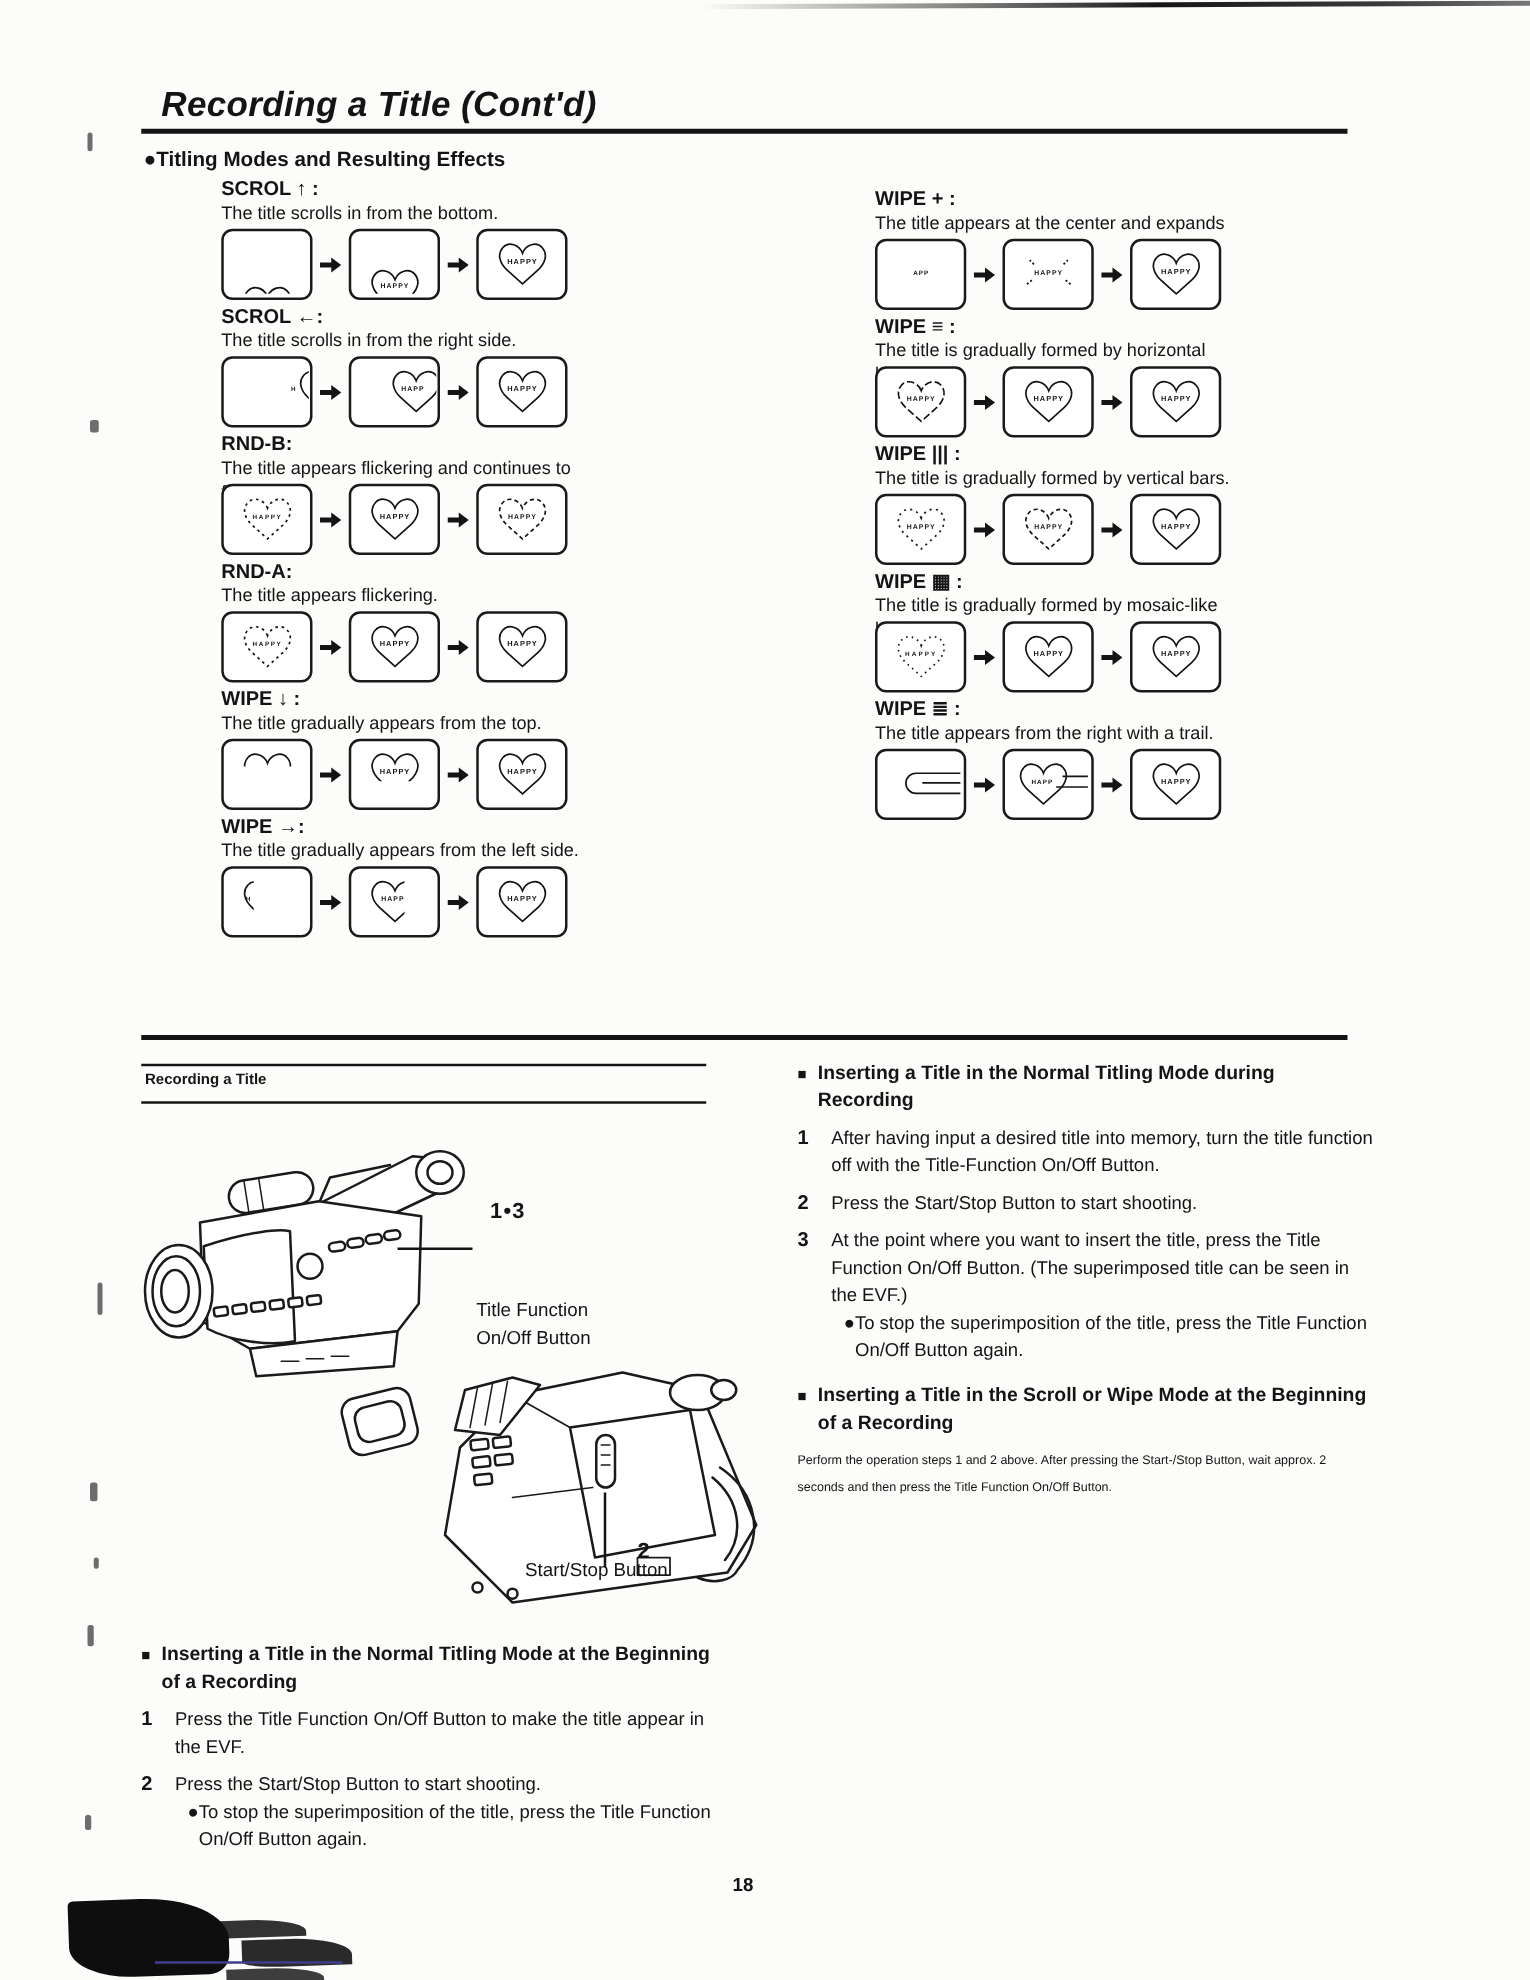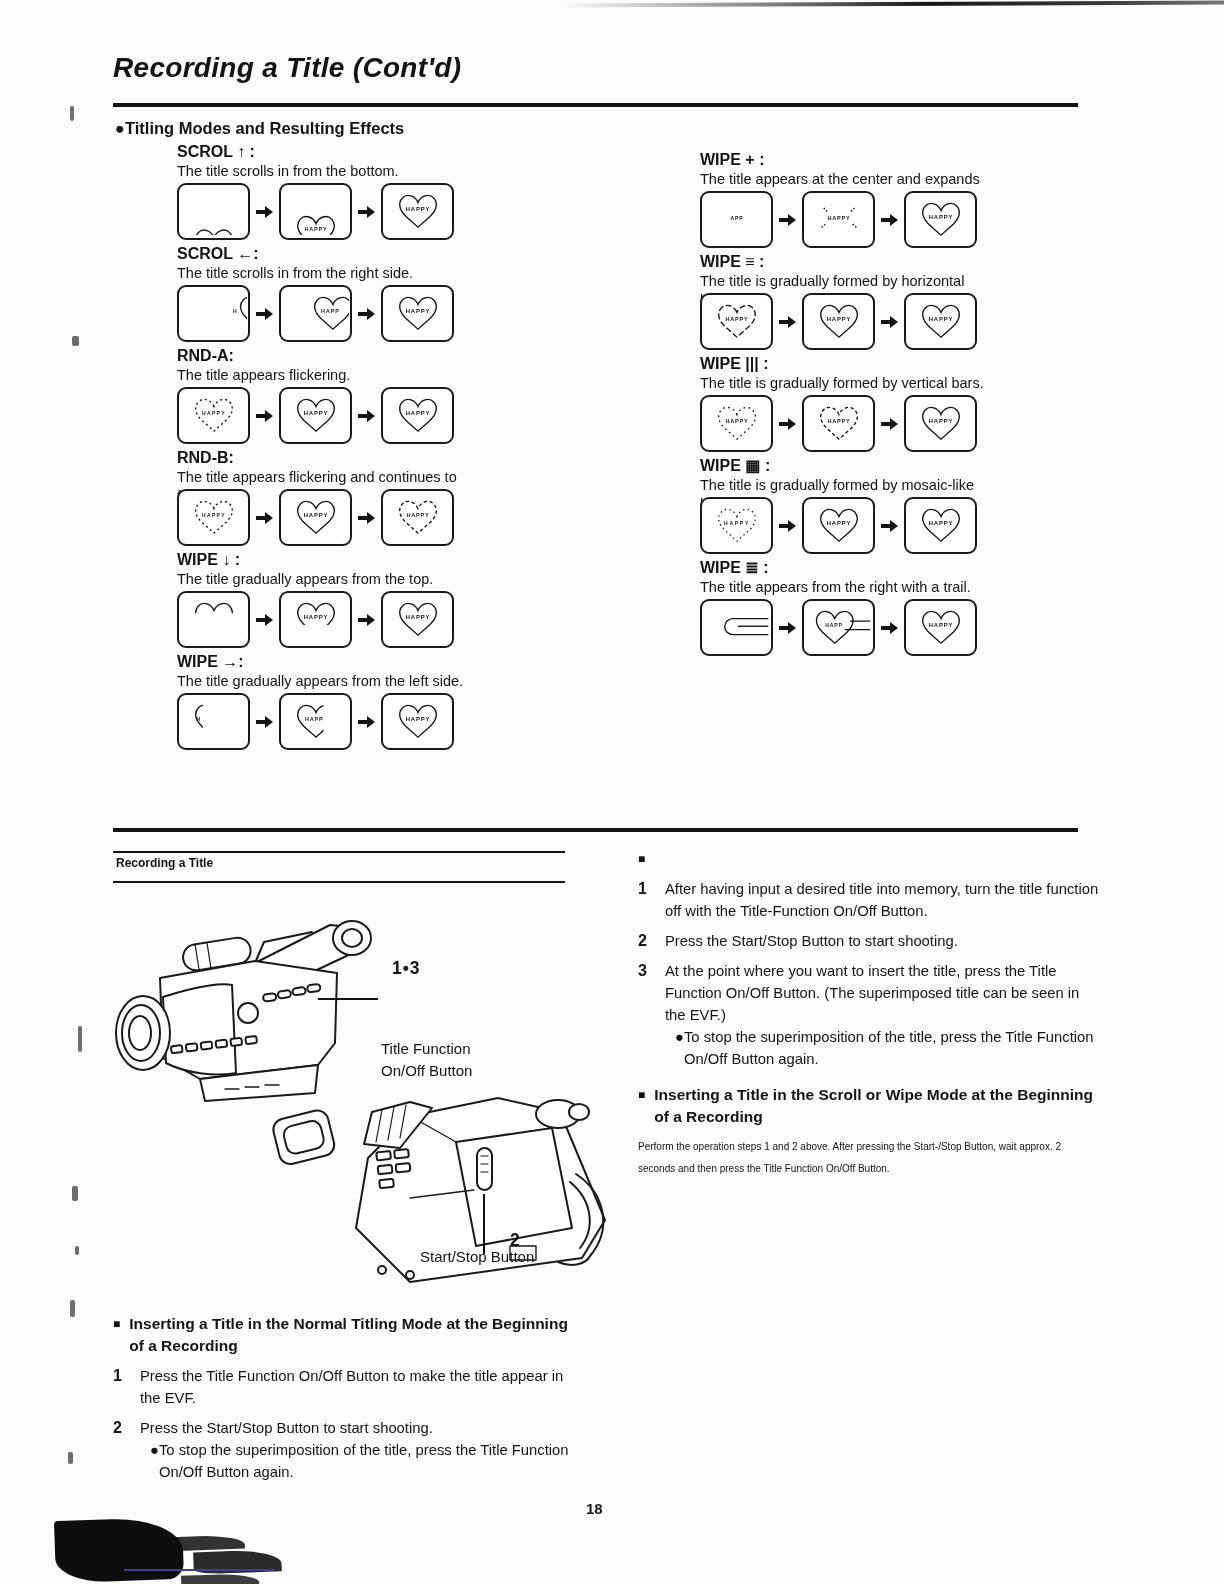--- a/index.html
+++ b/index.html
@@ -1,20 +1,20 @@
 <!DOCTYPE html>
 <html><head>
 <meta charset="utf-8">
 <style>
   html,body{margin:0;padding:0;background:#e8e8e8;}
   .page{position:relative;width:1224px;height:1584px;background:#fcfcfa;overflow:hidden;
         font-family:"Liberation Sans",sans-serif;color:#141414;}
   .abs{position:absolute;}
   .rule{position:absolute;background:#141414;}
-  .page-title{position:absolute;left:113px;top:52px;margin:0;font-size:28px;font-style:italic;
+  .page-title{position:absolute;left:113px;top:52px;margin:16px;font-size:28px;font-style:italic;
               font-weight:bold;letter-spacing:.3px;}
   .modes-heading{position:absolute;left:115px;top:119px;font-weight:bold;font-size:16.5px;}
   .modes-col{position:absolute;width:345px;}
   .mode-row{margin-bottom:4px;margin-left:48px;}
   .mode-label{font-weight:bold;font-size:16px;height:20px;line-height:20px;}
   .mode-desc{font-size:14.5px;height:21px;line-height:19px;}
   .frame-strip{display:flex;align-items:center;gap:6px;height:57px;}
   .frame{width:73px;height:57px;border:2px solid #1a1a1a;border-radius:9px;background:#fff;
          display:flex;align-items:center;justify-content:center;box-sizing:border-box;flex:none;}
   .frame svg{display:block;}
@@ -138,20 +138,60 @@
             <svg viewBox="0 0 78 55" width="66" height="47">
               <g fill="none" stroke="#141414" stroke-width="1.6">
                 <path d="M39,17 C36,9 26,5.5 20.5,11.5 C15,17.5 17,26 24.5,33 L39,46 L53.5,33 C61,26 63,17.5 57.5,11.5 C52,5.5 42,9 39,17 Z"></path>
                 <text x="39" y="27" font-size="7" letter-spacing="1" text-anchor="middle" fill="#141414" stroke="none" font-family="Liberation Sans,sans-serif" font-weight="bold">HAPPY</text>
               </g>
             </svg>
           </span>
         </div>
       </div>
       <div class="mode-row">
+        <div class="mode-label">RND-B:</div>
+        <div class="mode-desc">The title appears flickering and continues to flicker.</div>
+        <div class="frame-strip">
+          <span class="frame">
+            <svg viewBox="0 0 78 55" width="66" height="47">
+              <g fill="none" stroke="#141414" stroke-width="1.6">
+                <path d="M39,17 C36,9 26,5.5 20.5,11.5 C15,17.5 17,26 24.5,33 L39,46 L53.5,33 C61,26 63,17.5 57.5,11.5 C52,5.5 42,9 39,17 Z" stroke-dasharray="2.5,3.5"></path>
+                <text x="39" y="27" font-size="6" letter-spacing="1.5" text-anchor="middle" fill="#141414" stroke="none" font-family="Liberation Sans,sans-serif" font-weight="bold">HAPPY</text>
+              </g>
+            </svg>
+          </span>
+          <span class="arrow">
+            <svg width="17" height="14" viewBox="0 0 17 14">
+              <path d="M0,5 h9 v-4 l8,6 -8,6 v-4 h-9 z" fill="#141414"></path>
+            </svg>
+          </span>
+          <span class="frame">
+            <svg viewBox="0 0 78 55" width="66" height="47">
+              <g fill="none" stroke="#141414" stroke-width="1.6">
+                <path d="M39,17 C36,9 26,5.5 20.5,11.5 C15,17.5 17,26 24.5,33 L39,46 L53.5,33 C61,26 63,17.5 57.5,11.5 C52,5.5 42,9 39,17 Z"></path>
+                <text x="39" y="27" font-size="7" letter-spacing="1" text-anchor="middle" fill="#141414" stroke="none" font-family="Liberation Sans,sans-serif" font-weight="bold">HAPPY</text>
+              </g>
+            </svg>
+          </span>
+          <span class="arrow">
+            <svg width="17" height="14" viewBox="0 0 17 14">
+              <path d="M0,5 h9 v-4 l8,6 -8,6 v-4 h-9 z" fill="#141414"></path>
+            </svg>
+          </span>
+          <span class="frame">
+            <svg viewBox="0 0 78 55" width="66" height="47">
+              <g fill="none" stroke="#141414" stroke-width="1.6">
+                <path d="M39,17 C36,9 26,5.5 20.5,11.5 C15,17.5 17,26 24.5,33 L39,46 L53.5,33 C61,26 63,17.5 57.5,11.5 C52,5.5 42,9 39,17 Z" stroke-dasharray="4,3"></path>
+                <text x="39" y="27" font-size="6.5" letter-spacing="1" text-anchor="middle" fill="#141414" stroke="none" font-family="Liberation Sans,sans-serif" font-weight="bold">HAPPY</text>
+              </g>
+            </svg>
+          </span>
+        </div>
+      </div>
+      <div class="mode-row">
         <div class="mode-label">RND-A:</div>
         <div class="mode-desc">The title appears flickering.</div>
         <div class="frame-strip">
           <span class="frame">
             <svg viewBox="0 0 78 55" width="66" height="47">
               <g fill="none" stroke="#141414" stroke-width="1.6">
                 <path d="M39,17 C36,9 26,5.5 20.5,11.5 C15,17.5 17,26 24.5,33 L39,46 L53.5,33 C61,26 63,17.5 57.5,11.5 C52,5.5 42,9 39,17 Z" stroke-dasharray="2.5,3.5"></path>
                 <text x="39" y="27" font-size="6" letter-spacing="1.5" text-anchor="middle" fill="#141414" stroke="none" font-family="Liberation Sans,sans-serif" font-weight="bold">HAPPY</text>
               </g>
             </svg>
@@ -172,60 +212,20 @@
           <span class="arrow">
             <svg width="17" height="14" viewBox="0 0 17 14">
               <path d="M0,5 h9 v-4 l8,6 -8,6 v-4 h-9 z" fill="#141414"></path>
             </svg>
           </span>
           <span class="frame">
             <svg viewBox="0 0 78 55" width="66" height="47">
               <g fill="none" stroke="#141414" stroke-width="1.6">
                 <path d="M39,17 C36,9 26,5.5 20.5,11.5 C15,17.5 17,26 24.5,33 L39,46 L53.5,33 C61,26 63,17.5 57.5,11.5 C52,5.5 42,9 39,17 Z"></path>
                 <text x="39" y="27" font-size="7" letter-spacing="1" text-anchor="middle" fill="#141414" stroke="none" font-family="Liberation Sans,sans-serif" font-weight="bold">HAPPY</text>
-              </g>
-            </svg>
-          </span>
-        </div>
-      </div>
-      <div class="mode-row">
-        <div class="mode-label">RND-B:</div>
-        <div class="mode-desc">The title appears flickering and continues to flicker.</div>
-        <div class="frame-strip">
-          <span class="frame">
-            <svg viewBox="0 0 78 55" width="66" height="47">
-              <g fill="none" stroke="#141414" stroke-width="1.6">
-                <path d="M39,17 C36,9 26,5.5 20.5,11.5 C15,17.5 17,26 24.5,33 L39,46 L53.5,33 C61,26 63,17.5 57.5,11.5 C52,5.5 42,9 39,17 Z" stroke-dasharray="2.5,3.5"></path>
-                <text x="39" y="27" font-size="6" letter-spacing="1.5" text-anchor="middle" fill="#141414" stroke="none" font-family="Liberation Sans,sans-serif" font-weight="bold">HAPPY</text>
-              </g>
-            </svg>
-          </span>
-          <span class="arrow">
-            <svg width="17" height="14" viewBox="0 0 17 14">
-              <path d="M0,5 h9 v-4 l8,6 -8,6 v-4 h-9 z" fill="#141414"></path>
-            </svg>
-          </span>
-          <span class="frame">
-            <svg viewBox="0 0 78 55" width="66" height="47">
-              <g fill="none" stroke="#141414" stroke-width="1.6">
-                <path d="M39,17 C36,9 26,5.5 20.5,11.5 C15,17.5 17,26 24.5,33 L39,46 L53.5,33 C61,26 63,17.5 57.5,11.5 C52,5.5 42,9 39,17 Z"></path>
-                <text x="39" y="27" font-size="7" letter-spacing="1" text-anchor="middle" fill="#141414" stroke="none" font-family="Liberation Sans,sans-serif" font-weight="bold">HAPPY</text>
-              </g>
-            </svg>
-          </span>
-          <span class="arrow">
-            <svg width="17" height="14" viewBox="0 0 17 14">
-              <path d="M0,5 h9 v-4 l8,6 -8,6 v-4 h-9 z" fill="#141414"></path>
-            </svg>
-          </span>
-          <span class="frame">
-            <svg viewBox="0 0 78 55" width="66" height="47">
-              <g fill="none" stroke="#141414" stroke-width="1.6">
-                <path d="M39,17 C36,9 26,5.5 20.5,11.5 C15,17.5 17,26 24.5,33 L39,46 L53.5,33 C61,26 63,17.5 57.5,11.5 C52,5.5 42,9 39,17 Z" stroke-dasharray="4,3"></path>
-                <text x="39" y="27" font-size="6.5" letter-spacing="1" text-anchor="middle" fill="#141414" stroke="none" font-family="Liberation Sans,sans-serif" font-weight="bold">HAPPY</text>
               </g>
             </svg>
           </span>
         </div>
       </div>
       <div class="mode-row">
         <div class="mode-label">WIPE ↓ :</div>
         <div class="mode-desc">The title gradually appears from the top.</div>
         <div class="frame-strip">
           <span class="frame">
@@ -603,20 +603,22 @@
     <div>On/Off Button</div>
   </div>
 
   <div class="leader" style="left:483px;top:1194px;width:2px;height:60px"></div>
   <div class="callout-num" style="left:499px;top:1230px">2</div>
   <div class="callout-label" style="left:420px;top:1246px">Start/Stop Button</div>
 
   <div class="text-col">
     <div class="sec-head">
       <span class="sq">■</span>
+      <span class="sec-head-text">Inserting a Title in the Normal Titling Mode during
+Recording</span>
     </div>
     <div id="steps-during">
         <div class="step">
           <span class="step-num">1</span>
           <div class="step-body">
             <div class="step-text">After having input a desired title into memory, turn the title function off with the Title-Function On/Off Button.</div>
           </div>
         </div>
         <div class="step">
           <span class="step-num">2</span>

